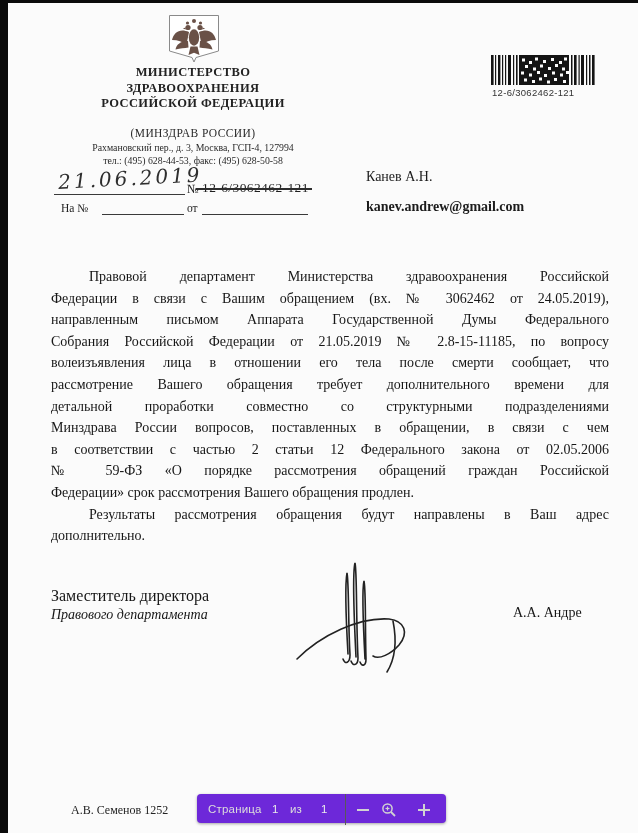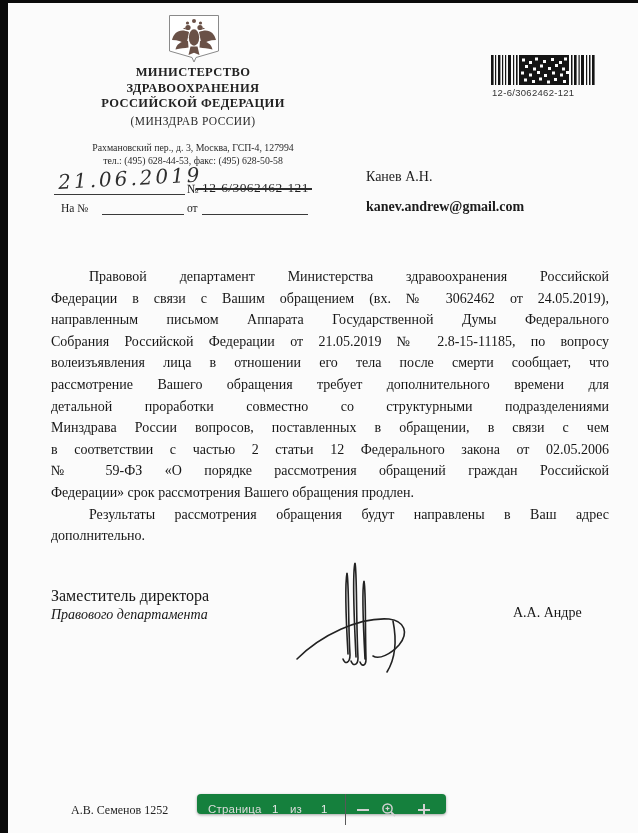--- a/index.html
+++ b/index.html
@@ -12,21 +12,21 @@
   .page{
     position:absolute;left:8px;top:3px;width:630px;height:830px;
     background:#fbfbfb;
   }
 
   
   .letterhead{position:absolute;left:35px;top:0;width:300px;text-align:center;color:#1d1d1d;}
   .emblem{position:absolute;left:160px;top:11px;width:52px;height:50px;}
   .ministry-line{font-weight:bold;font-size:12.5px;line-height:15.5px;letter-spacing:0.4px;color:#222;}
   .ministry-block{position:absolute;left:0;top:62px;width:300px;}
-  .ministry-short{font-size:11.5px;margin-top:2px;font-weight:normal;color:#2a2a2a;}
+  .ministry-short{font-size:11.5px;margin-top:14px;font-weight:normal;color:#2a2a2a;}
   .addr-block{position:absolute;left:0;top:139px;width:300px;font-size:9.8px;line-height:12.5px;color:#2a2a2a;}
 
   
   .barcode{position:absolute;left:483px;top:52px;}
   .barcode-label{position:absolute;left:484px;top:84px;font-family:"Liberation Sans",sans-serif;font-size:9.5px;color:#333;letter-spacing:0.3px;}
 
   
   .hand-date{
     position:absolute;left:50px;top:163px;width:150px;
     font-family:"DejaVu Serif",serif;font-style:italic;
@@ -57,22 +57,22 @@
   
   .sig-pos1{position:absolute;left:43px;top:584px;font-size:16px;color:#161616;}
   .sig-pos2{position:absolute;left:43px;top:604px;font-size:14px;color:#161616;font-style:italic;}
   .sig-name{position:absolute;left:505px;top:602px;font-size:14px;color:#161616;}
   .sig-scrawl{position:absolute;left:285px;top:556px;}
 
   .doc-footer{position:absolute;left:63px;top:800px;font-size:12px;color:#222;}
 
   
   .toolbar{
-    position:absolute;left:197px;top:794px;width:249px;height:20px;
-    background:#15803d;border-radius:4px;
+    position:absolute;left:197px;top:794px;width:249px;height:29px;
+    background:#6d28d9;border-radius:4px;
     font-family:"Liberation Sans",sans-serif;color:#dcdcdc;
     box-shadow:0 1px 3px rgba(0,0,0,0.35);
     text-decoration:underline;
   }
   .tb-text{position:absolute;top:9px;font-size:11.5px;letter-spacing:0.2px;}
   .tb-page-label{left:11px;}
   .tb-cur{left:75px;color:#eaeaea;}
   .tb-of{left:93px;}
   .tb-total{left:124px;color:#eaeaea;}
   .tb-divider{position:absolute;left:148px;top:0;width:1px;height:31px;background:#585858;}

